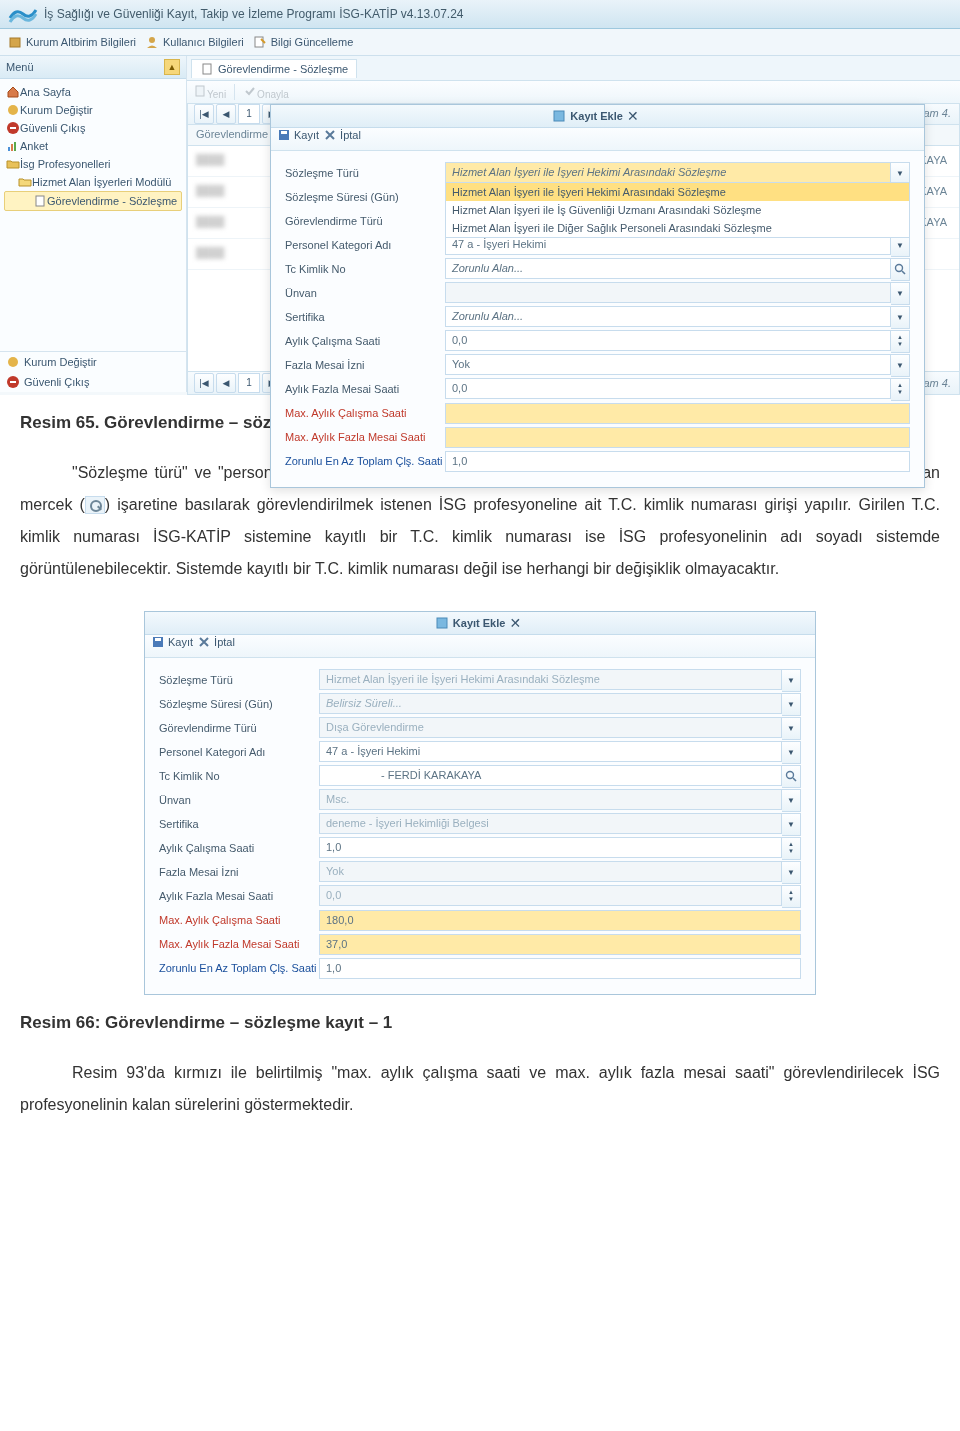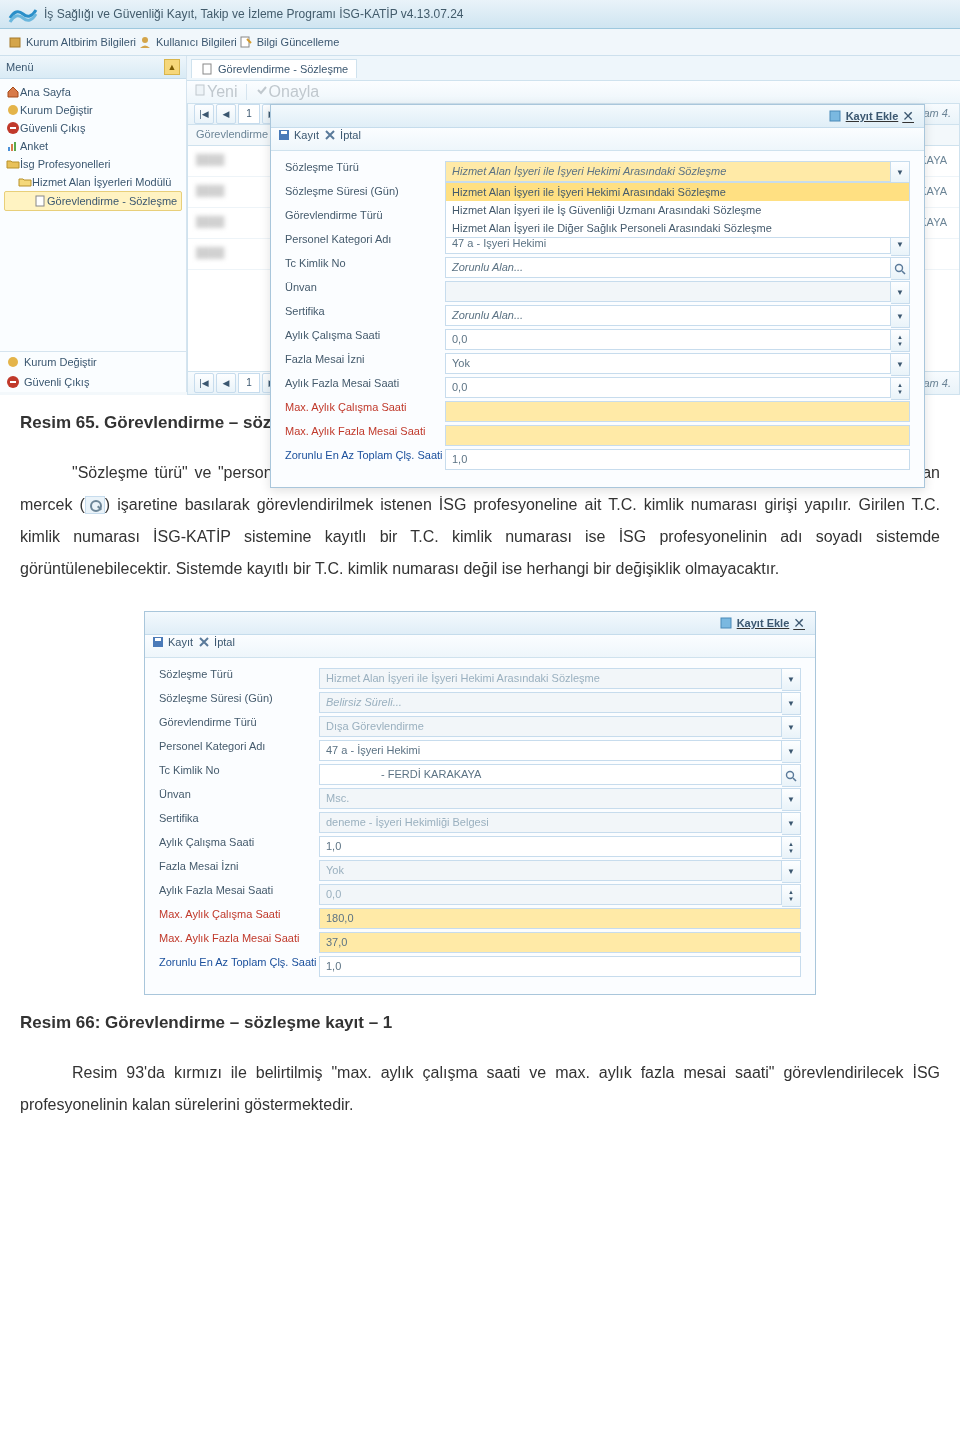--- a/index.html
+++ b/index.html
@@ -1,61 +1,61 @@
 <!DOCTYPE html>
 <html><head>
 <meta charset="utf-8">
 <style>
   body { margin:0; font-family:Arial,sans-serif; font-size:12px; background:#fff; color:#333; }
   
   .app { width:960px; }
   .titlebar { display:flex; align-items:center; background:linear-gradient(#e9f3f9,#cfe5f1); height:28px; border-bottom:1px solid #9ec8de; }
   .titlebar .wave-icon { width:30px; height:20px; margin:0 6px 0 8px; }
   .titlebar .title { font-weight:normal; font-size:12px; color:#425b6b; }
-  .menubar { display:flex; align-items:center; gap:2px; background:#f1f7fb; height:26px; padding:0 8px; border-bottom:1px solid #cde0ed; font-size:11px; color:#3b5770; }
+  .menubar { display:flex; align-items:center; gap:9px; background:#f1f7fb; height:26px; padding:0 8px; border-bottom:1px solid #cde0ed; font-size:11px; color:#3b5770; }
   .menubar .mitem { display:flex; align-items:center; gap:4px; }
   .ico { width:14px; height:14px; display:inline-block; }
   .content { display:flex; align-items:flex-start; background:#f3f8fb; }
   .sidebar { width:186px; background:#fafdff; border-right:1px solid #d5e4ef; }
   .side-head { display:flex; justify-content:space-between; align-items:center; padding:2px 6px; background:linear-gradient(#eef6fb,#d9ebf5); border-bottom:1px solid #c5dcec; height:18px; font-size:11px; color:#3b5770;gap:6px; }
   .side-head .arrow { width:14px; height:14px; background:#f6d77a; border:1px solid #d8b54c; display:flex; align-items:center; justify-content:center; font-size:9px; color:#7a5a00; }
   .tree { padding:4px 4px 10px 4px; font-size:11px; color:#3b5770; }
   .tree .node { display:flex; align-items:center; gap:0; padding:2px 2px; }
   .tree .node.sel { background:#fff3c2; border:1px solid #e8cf7a; border-radius:2px; }
   .tree .indent1 { padding-left:14px; }
   .tree .indent2 { padding-left:28px; }
   .side-foot { border-top:1px solid #d5e4ef; }
   .side-foot .node { display:flex; align-items:center; gap:4px; padding:3px 6px; font-size:11px; color:#3b5770; }
   .main { flex:1; position:relative; }
   .tabbar { display:flex; align-items:center; padding:2px 4px; background:#eef6fb; height:20px; }
   .tab { display:flex; align-items:center; gap:4px; padding:2px 8px; background:#fff; border:1px solid #cfe2ee; border-bottom:none; font-size:11px; color:#3b5770; }
-  .toolbar { display:flex; align-items:center; gap:8px; background:linear-gradient(#fbfdff,#eef6fb); border:1px solid #cfe2ee; border-left:none; border-right:none; height:22px; padding:0 6px; font-size:16px; color:#9ab0bf; }
+  .toolbar { display:flex; align-items:center; gap:8px; background:linear-gradient(#fbfdff,#eef6fb); border:1px solid #cfe2ee; border-left:none; border-right:none; height:22px; padding:0 6px; font-size:10px; color:#9ab0bf; }
   .toolbar .sep { width:1px; height:16px; background:#d5e4ef; }
   .grid-area { position:relative; background:#fff; border:1px solid #cfe2ee; border-top:none; height:290px; }
   .grid-head { display:flex; background:linear-gradient(#f7fbfe,#e9f3f9); border-bottom:1px solid #cfe2ee; height:20px; font-size:11px; color:#6c8597; }
   .grid-head .cell { padding:3px 8px; border-right:1px solid #e0ecf4; }
   .grid-head .pager-text { margin-left:auto; padding:3px 8px; font-style:italic; }
   .pager { display:flex; align-items:center; gap:2px; padding:3px 6px; }
   .pager-btn { width:18px; height:18px; background:linear-gradient(#fdfeff,#e9f3f9); border:1px solid #c7dced; border-radius:2px; display:flex; align-items:center; justify-content:center; font-size:9px; color:#3b5770; }
   .pager-num { width:20px; height:18px; background:#fff; border:1px solid #c7dced; text-align:center; line-height:18px; font-size:10px; color:#3b5770; }
   .grid-body { position:relative; }
   .grid-row { display:flex; height:30px; border-bottom:1px solid #eef4f8; }
   .grid-row .c1 { width:80px; color:#d0d0d0; padding:8px; filter:blur(2px); font-size:10px; }
   .grid-row .c2 { flex:1; text-align:right; padding:8px 12px; color:#6c8597; font-size:11px; }
   .grid-foot { position:absolute; bottom:0; left:0; right:0; display:flex; align-items:center; background:linear-gradient(#f7fbfe,#e9f3f9); border-top:1px solid #cfe2ee; height:22px; }
   .grid-foot .pager-text { margin-left:auto; padding:0 8px; font-style:italic; font-size:11px; color:#6c8597; }
   
   .popup { position:absolute; top:0; left:82px; right:34px; background:#fbfdff; border:1px solid #a9c6db; box-shadow:0 3px 10px rgba(0,0,0,0.12); }
-  .popup-title { display:flex; align-items:center; justify-content:flex-end; background:linear-gradient(#f3f9fd,#e0eef7); height:22px; padding:0 6px; border-bottom:1px solid #c5dcec;text-decoration:underline; }
+  .popup-title { display:flex; align-items:center; justify-content:center; background:linear-gradient(#f3f9fd,#e0eef7); height:22px; padding:0 6px; border-bottom:1px solid #c5dcec; }
   .popup-title .left { display:flex; align-items:center; gap:4px; font-size:11px; font-weight:bold; color:#3b5770; }
   .popup-title .close { font-size:14px; color:#3b5770; cursor:pointer; padding:0 4px; }
   .popup-tb { display:flex; align-items:flex-start; gap:4px; background:linear-gradient(#fbfdff,#eef6fb); border-bottom:1px solid #cfe2ee; height:22px; padding:0 6px; font-size:11px; color:#3b5770; }
   .popup-tb .btn { display:flex; align-items:center; gap:3px; }
   .form { padding:10px 14px 14px 14px; }
-  .frow { display:flex; align-items:flex-start; height:24px; position:relative; }
+  .frow { display:flex; align-items:center; height:24px; position:relative; }
   .flabel { width:160px; font-size:11px; color:#445a6c; }
   .flabel.red { color:#c0392b; }
   .flabel.blue { color:#1a4f9c; }
   .fval { flex:1; display:flex; }
   .inp { flex:1; height:19px; background:#fff; border:1px solid #c7dced; font-size:11px; color:#5c7384; padding:0 6px; line-height:19px; font-style:italic; white-space:nowrap; overflow:hidden; }
   .inp.norm { font-style:normal; }
   .inp.readonly { background:#f2f6f9; color:#9ab0bf; }
   .inp.yellow { background:#ffeaa7; font-style:italic; color:#5c7384; }
   .inp.yellow-val { background:#ffeaa7; font-style:normal; color:#5c7384; }
   .drop-arrow, .spin, .search-btn { width:18px; height:21px; border:1px solid #c7dced; border-left:none; background:linear-gradient(#fdfeff,#e9f3f9); display:flex; align-items:center; justify-content:center; font-size:8px; color:#3b5770; }

